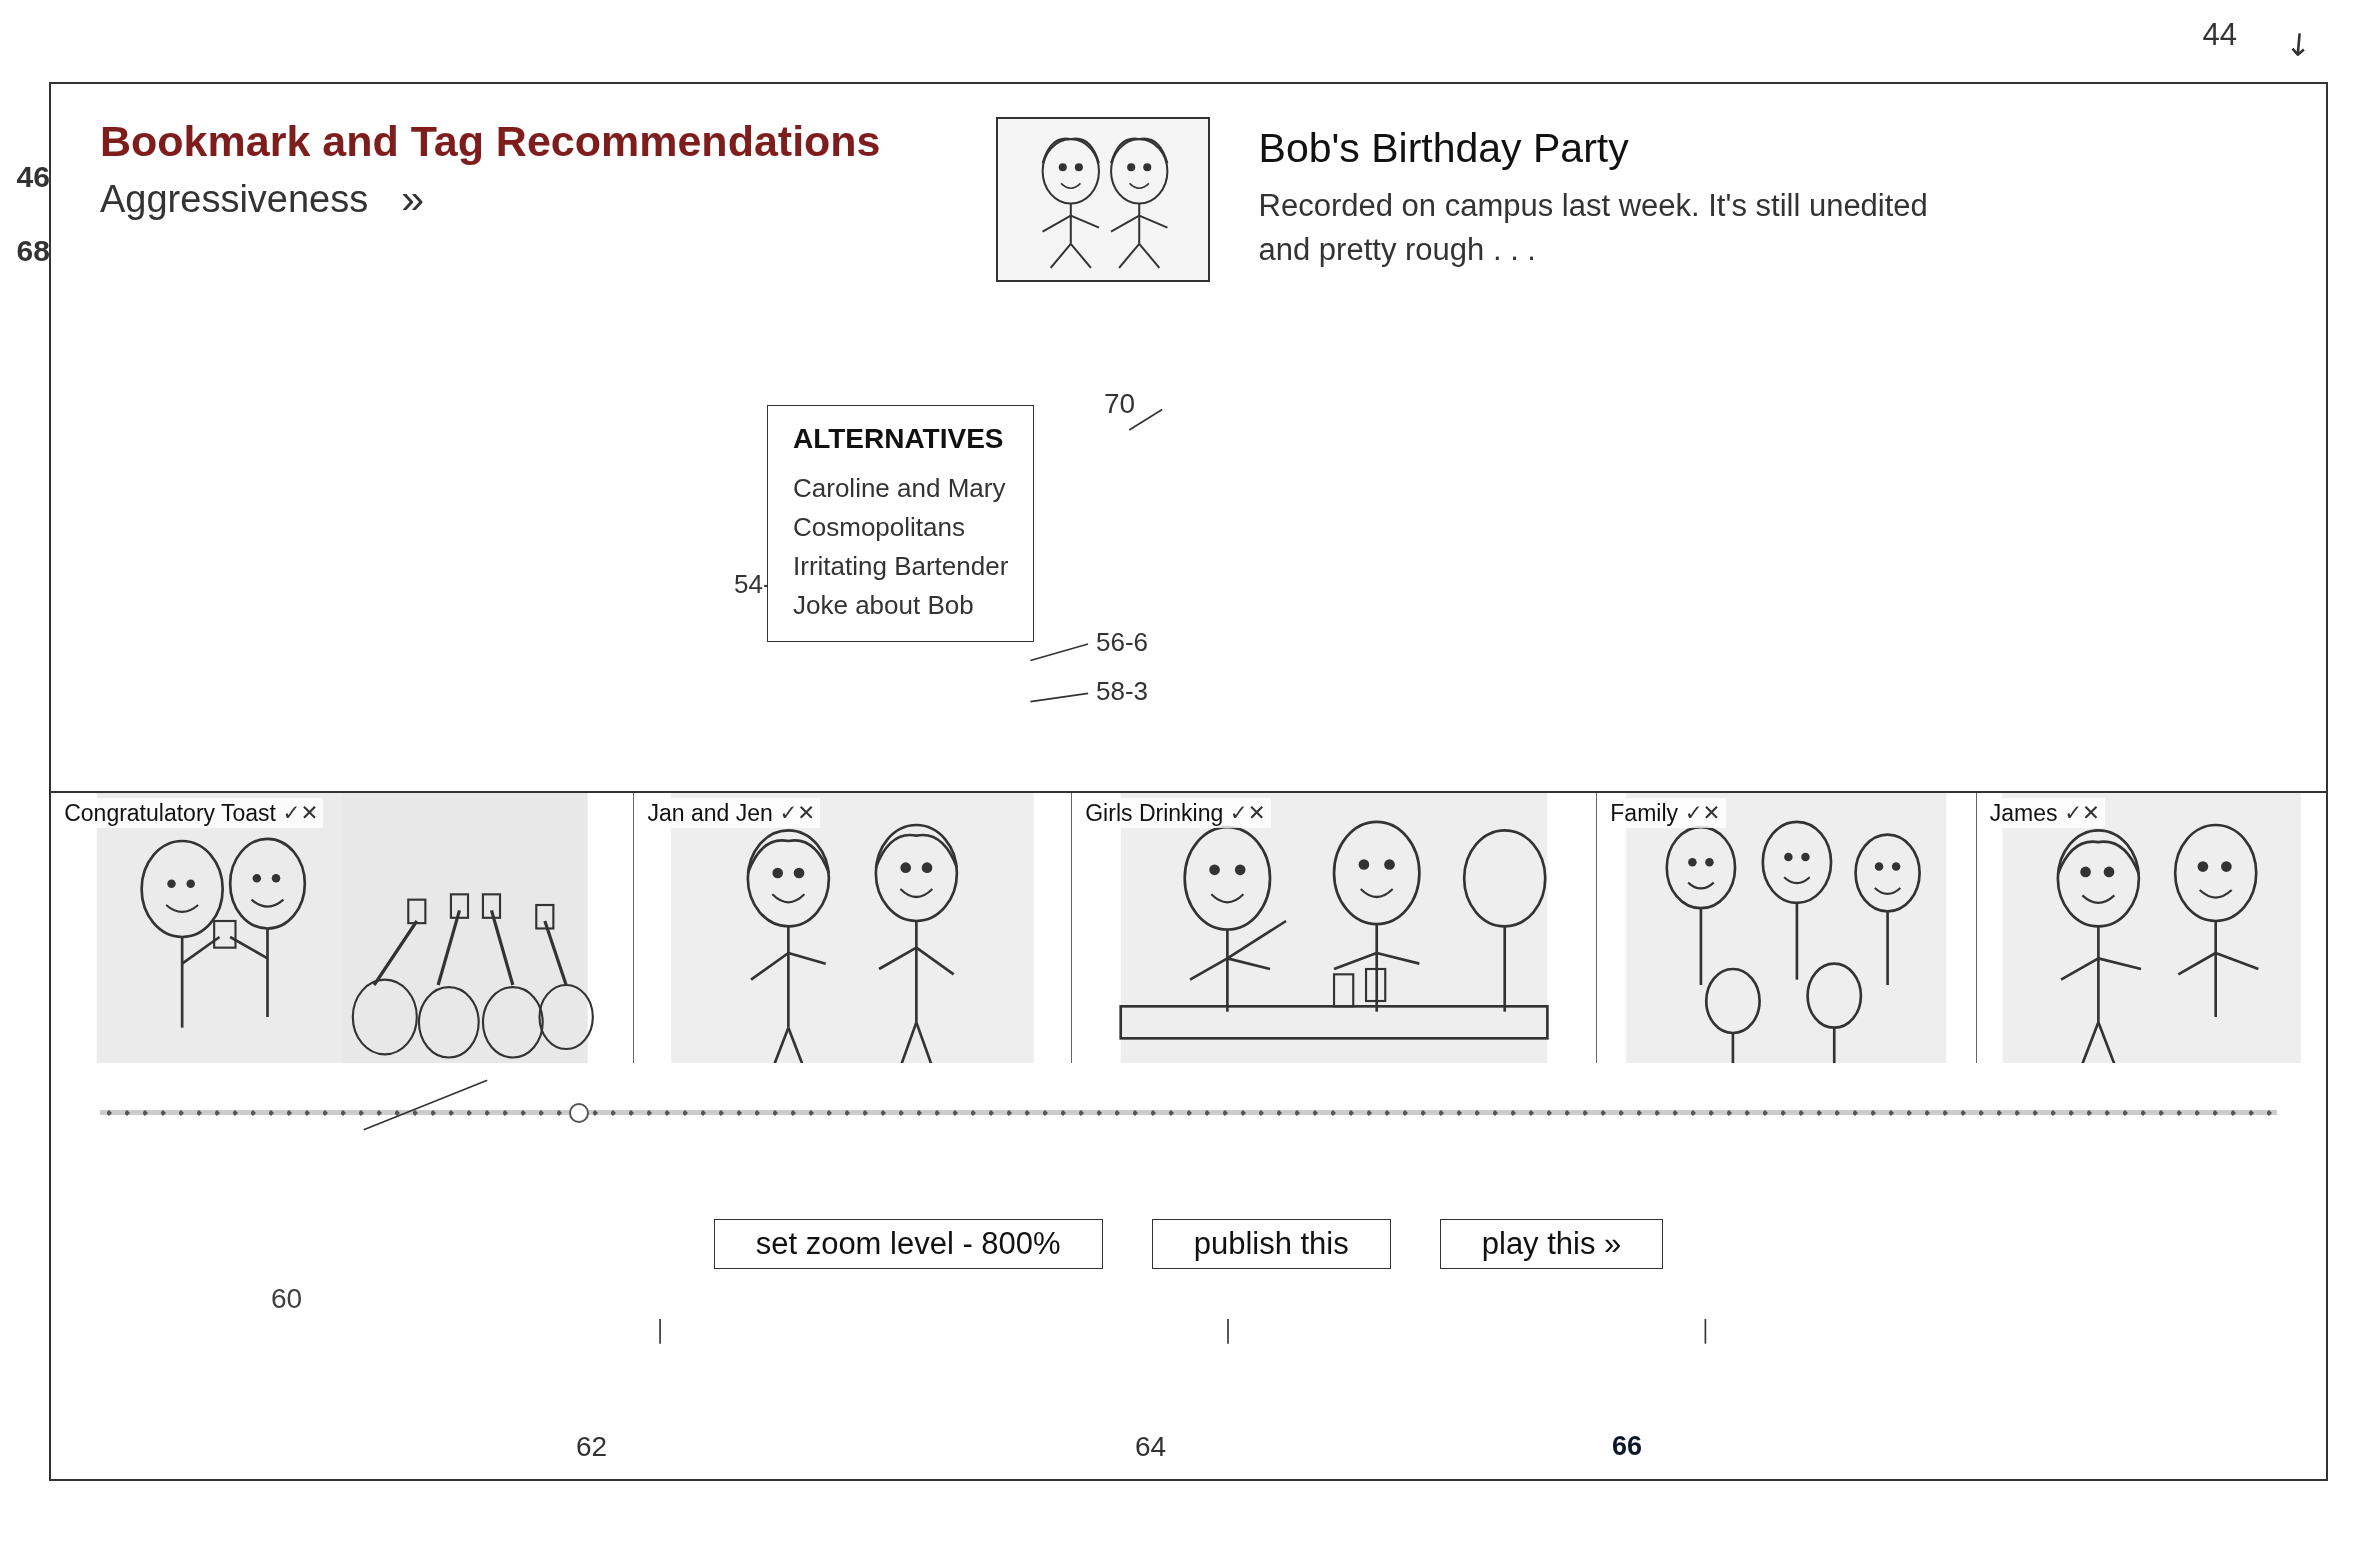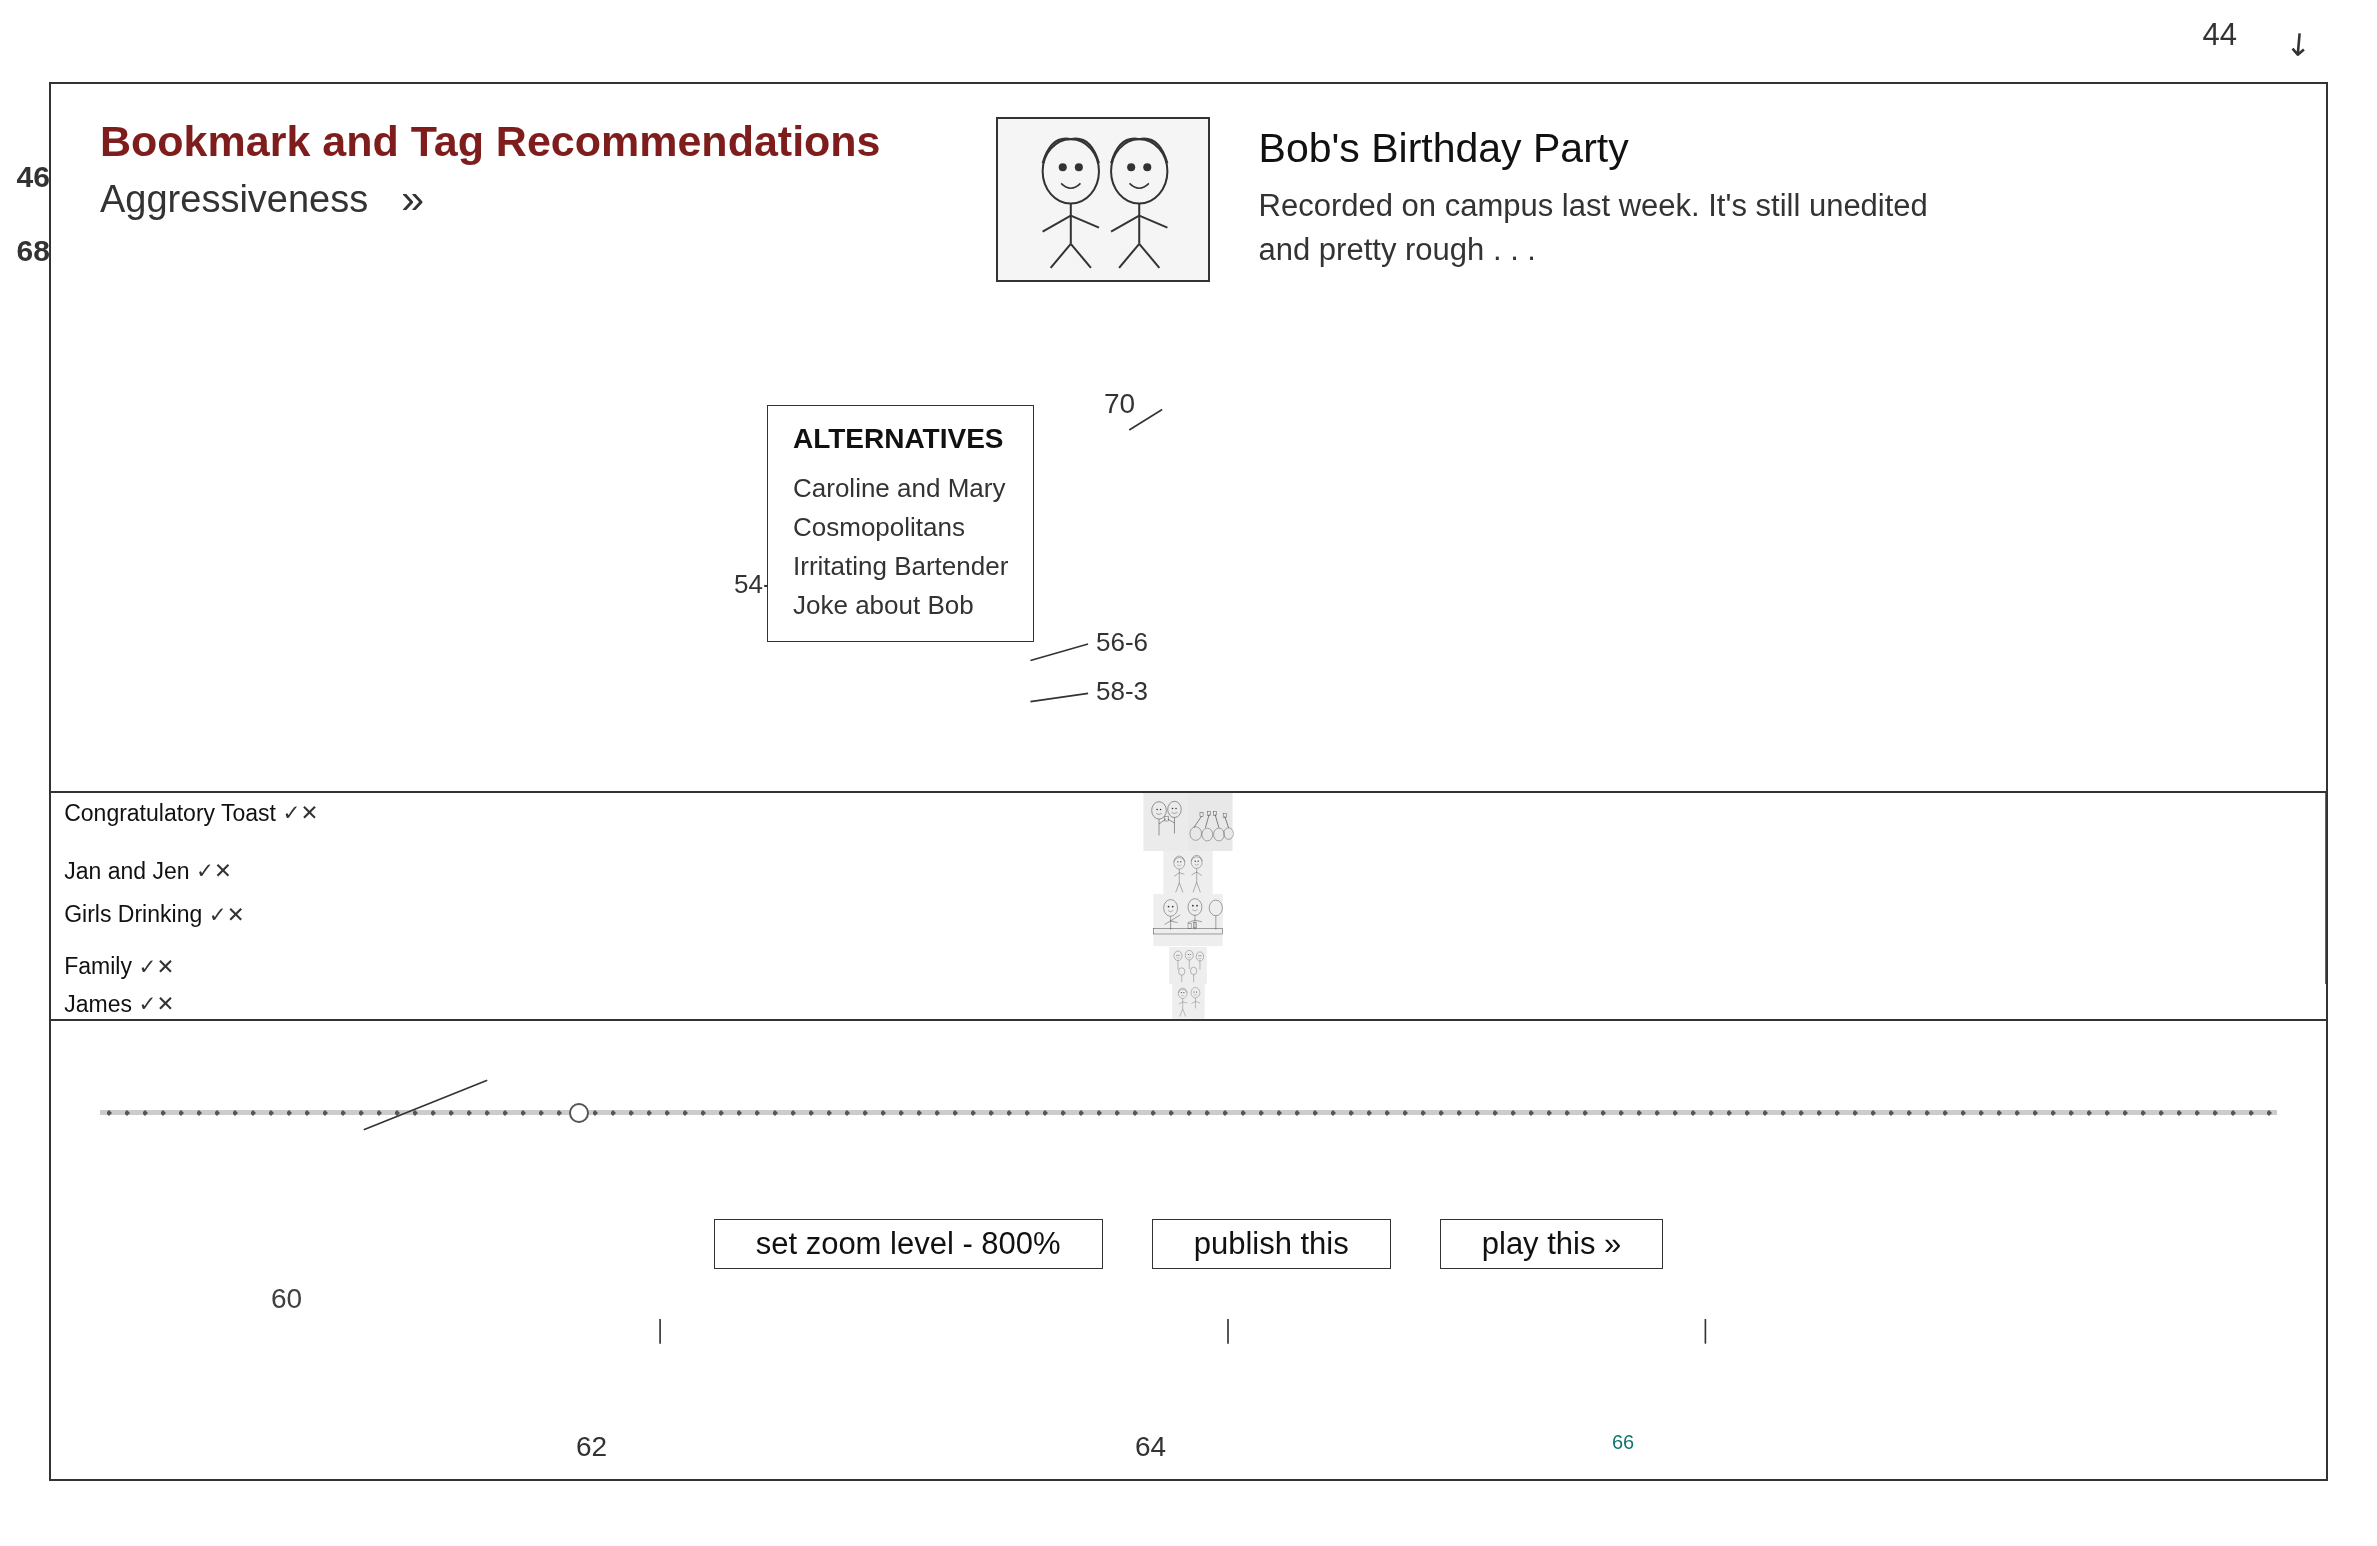--- a/index.html
+++ b/index.html
@@ -152,25 +152,25 @@
       font-size: 26px;
       color: #333;
     }
 
     
     .clips-section {
       position: absolute;
       top: 707px;
       left: 0;
       right: 0;
-      height: 230px;
+      height: 324px;
       border-top: 2.5px solid #333;
       border-bottom: 2.5px solid #333;
       display: flex;
-      flex-direction: column;
+      flex-direction: row;
       background: #fff;
     }
 
     .clip-group {
       flex: 1;
       border-right: 1.6px solid #666;
       display: flex;
       flex-direction: column;
       position: relative;
       overflow: hidden;
@@ -589,14 +589,14 @@
 
 <div style="position:absolute; top:16.5px; right:140px; font-size:31px; color:#333;">44</div>
 <div style="position:absolute; top:25px; right:66px; font-size:31px; color:#333; transform: rotate(-40deg); display:inline-block;">↙</div>
 
 <div style="position:absolute; top:160px; left:16.5px; font-size:30px; color:#333; font-weight:bold;">46</div>
 <div style="position:absolute; top:234px; left:16.5px; font-size:30px; color:#333; font-weight:bold;">68</div>
 
 <div style="position:absolute; top:1283px; left:271px; font-size:28px; color:#404040;">60</div>
 <div style="position:absolute; top:1431px; left:576px; font-size:28px; color:#333;">62</div>
 <div style="position:absolute; top:1431px; left:1135px; font-size:28px; color:#333;">64</div>
-<div style="position:absolute; top:1431px; left:1612px; font-size:20px; color:#0f766e;">66</div>
+<div style="position:absolute; top:1431px; left:1612px; font-size:27px; color:#0f172a;font-weight:bold;">66</div>
 
 
 </body></html>

